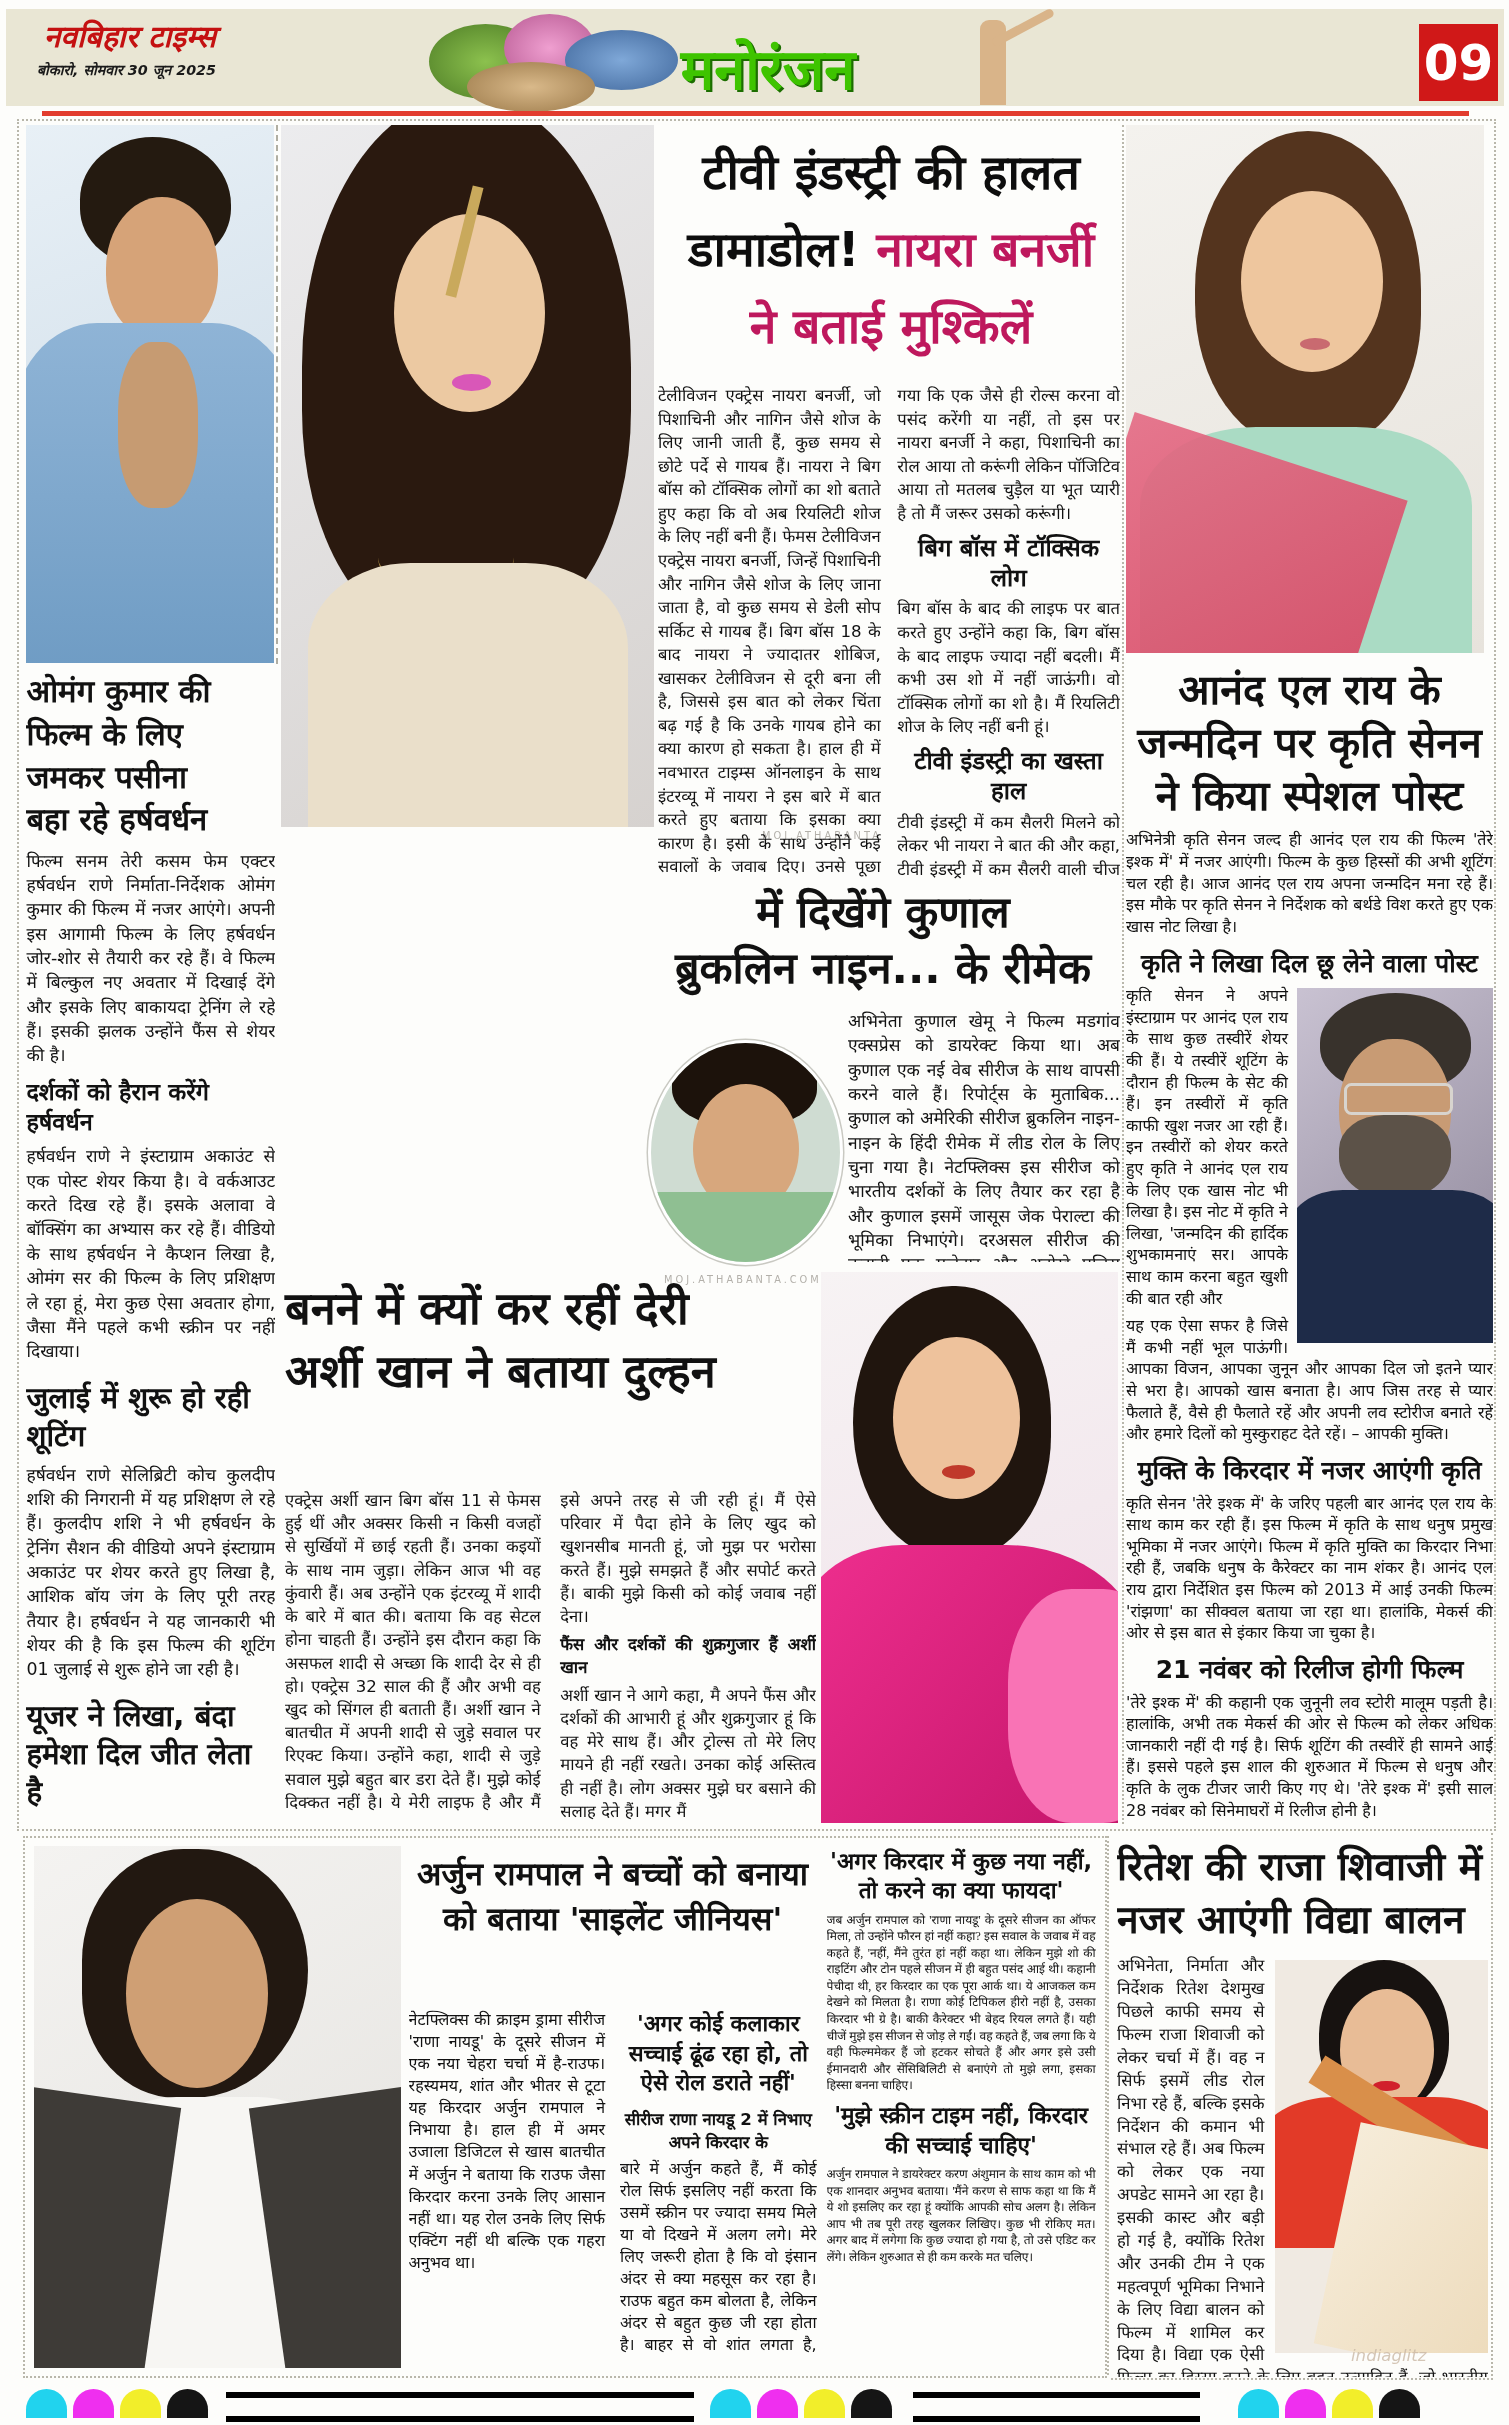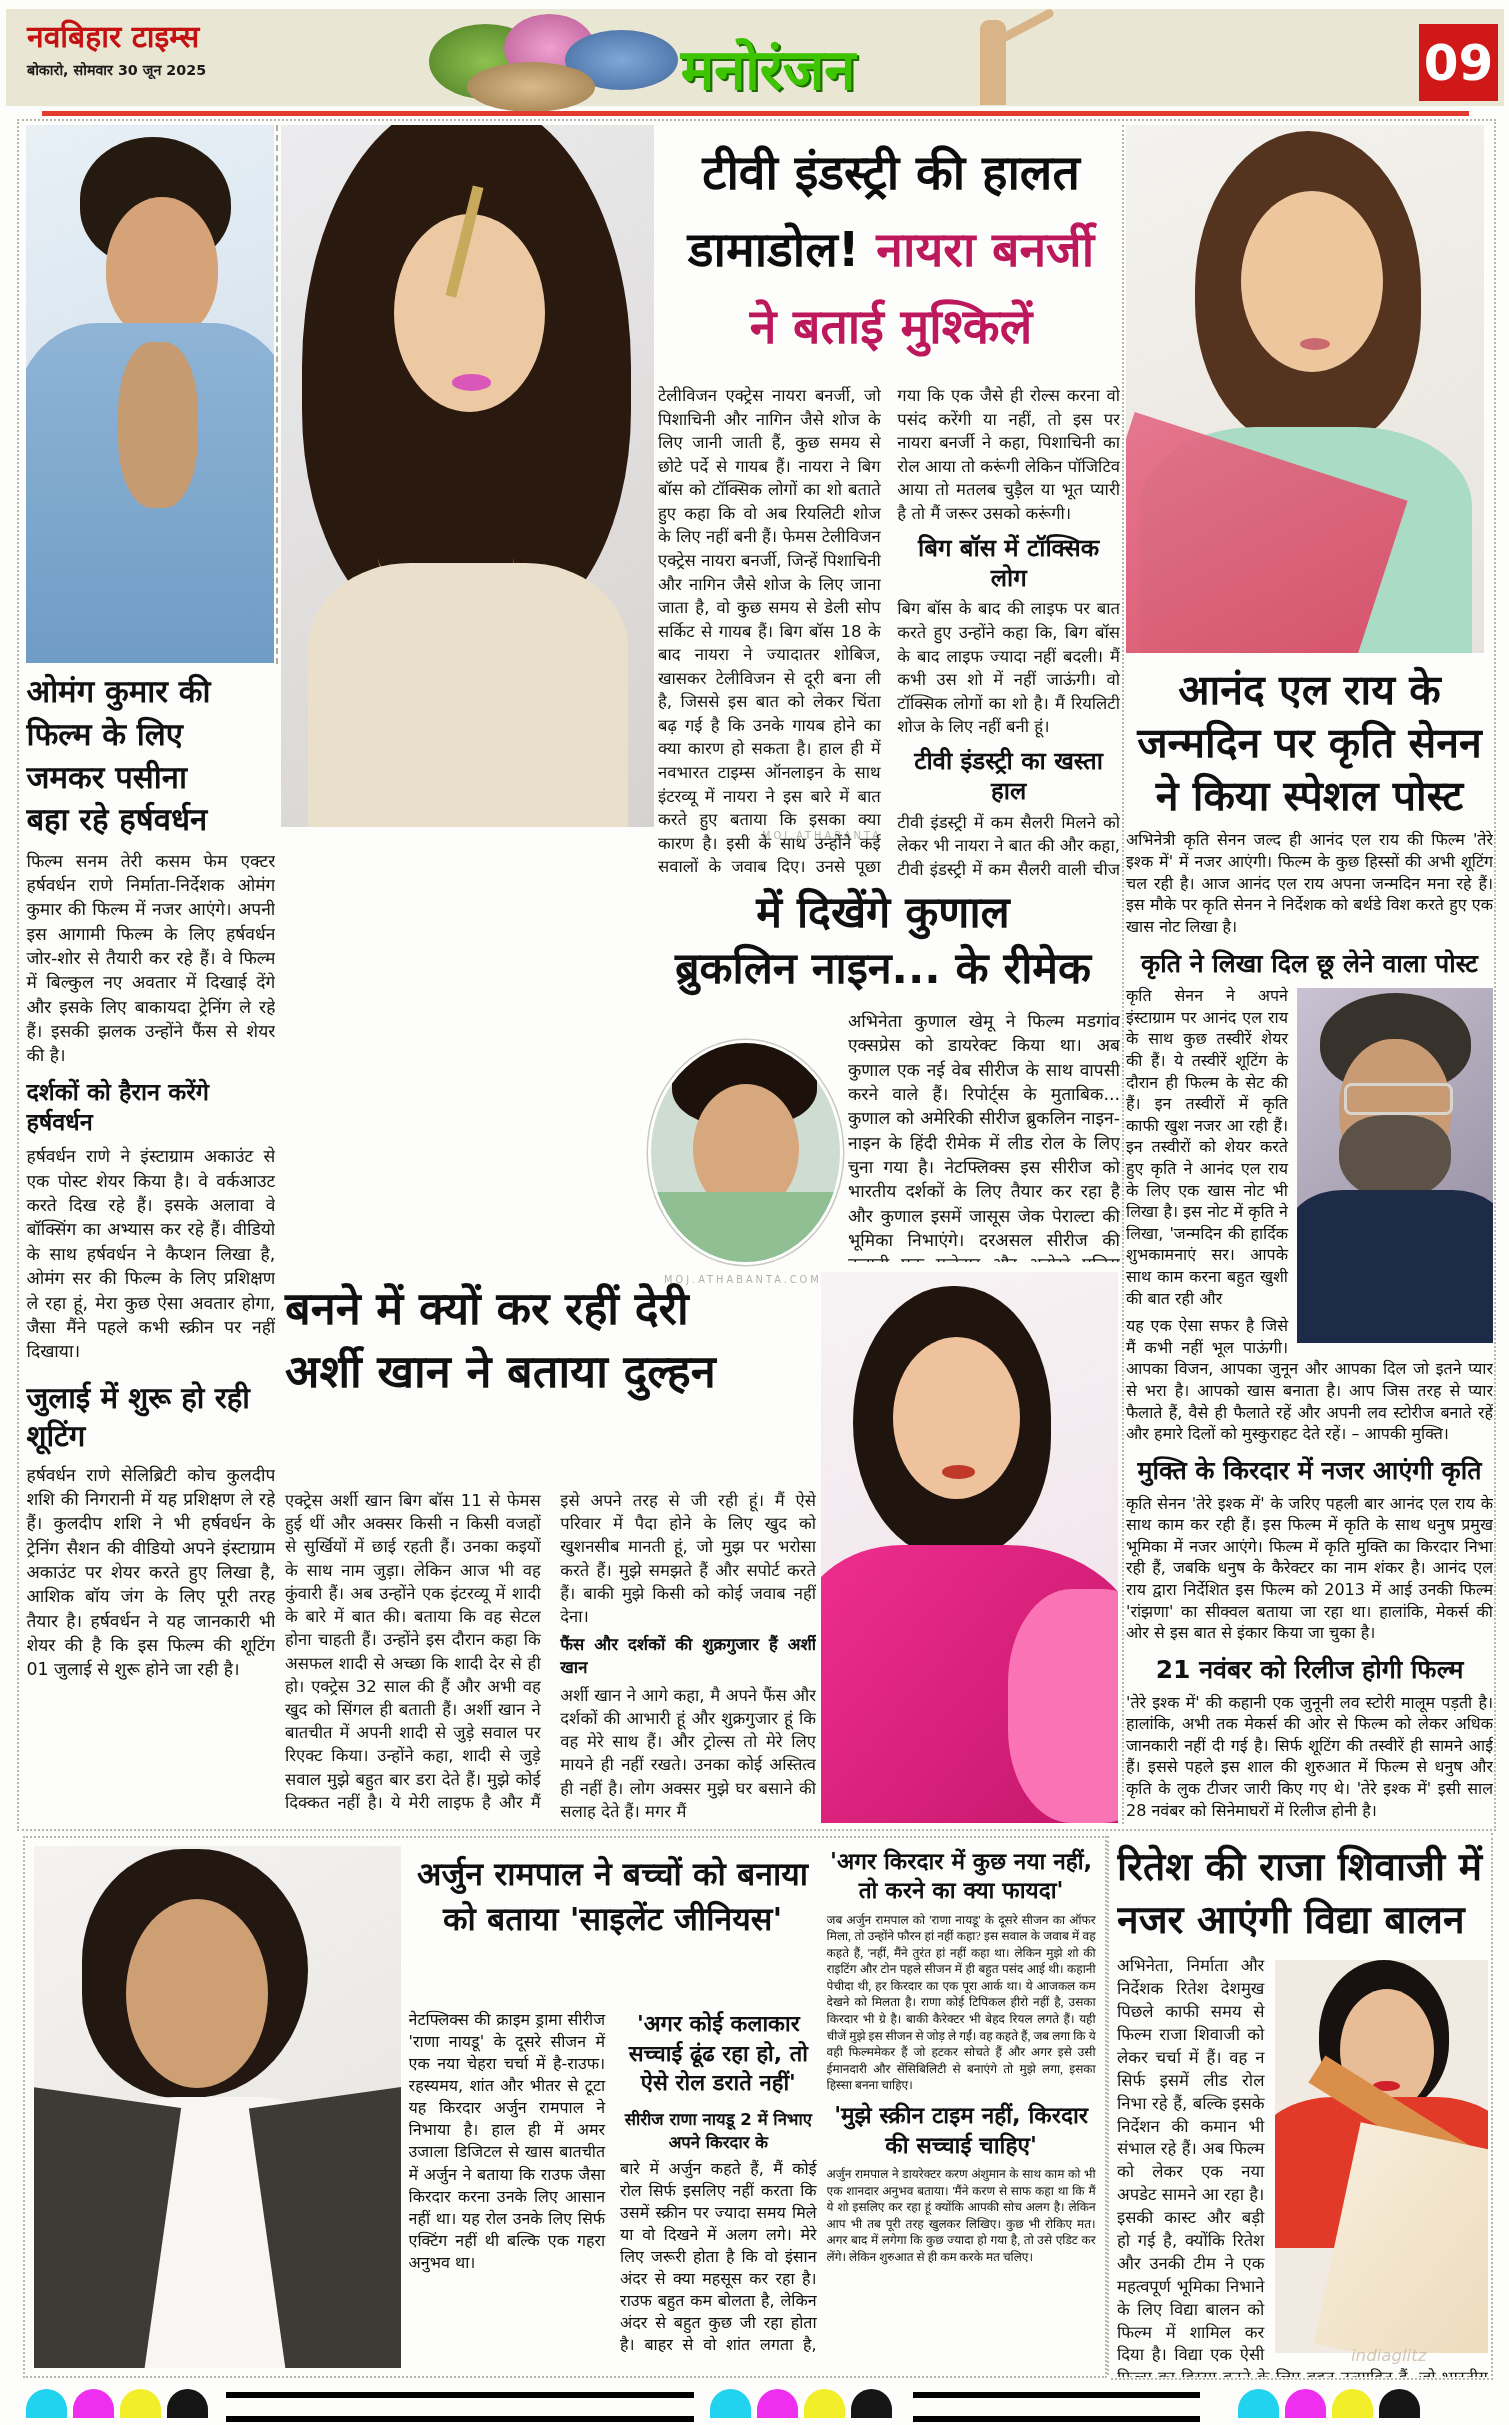--- a/index.html
+++ b/index.html
@@ -1,19 +1,19 @@
 <!DOCTYPE html>
 <html style="font-size:12px"><head>
 <meta charset="utf-8">
 <style>
   html,body{margin:0;padding:0;background:#ffffff;}
   .page{position:relative;width:1510px;height:2426px;background:#fdfdfb;font-family:"DejaVu Sans",sans-serif;color:#111;overflow:hidden;}
   
   .hdr{position:absolute;left:6px;top:9px;width:1498px;height:97px;background:#e9e6d4;}
-  .mast{position:absolute;left:21px;top:10.6px;width:189px;text-align:left;}
+  .mast{position:absolute;left:21px;top:10.6px;width:189px;text-align:right;font-style:italic;}
   .mast-title{color:#c41111;font-weight:800;font-size:30px;line-height:1.1;}
   .mast-date{color:#1a1a1a;font-weight:700;font-size:14.3px;margin-top:7.5px;}
   .blob{position:absolute;border-radius:50%;}
   .b1{left:423px;top:15px;width:113px;height:75px;background:radial-gradient(#8cc14e,#4e7d26);}
   .b2{left:498px;top:4.5px;width:91px;height:68px;background:radial-gradient(#ef9fd0,#b85a93);}
   .b3{left:559px;top:21px;width:113px;height:60px;background:radial-gradient(#7fa8d8,#41689c);}
   .b4{left:461px;top:53px;width:128px;height:50px;background:radial-gradient(#d9b98a,#9c7a4a);}
   .statue{position:absolute;left:974px;top:10.6px;width:26px;height:85px;background:#d9b489;border-radius:9px 9px 0 0;}
   .statue-arm{position:absolute;left:983px;top:13.6px;width:68px;height:9px;background:#d9b489;transform:rotate(-28deg);border-radius:4.5px;}
   .section-title{position:absolute;left:664px;top:19.6px;width:196px;text-align:center;font-size:56px;font-weight:800;color:#3ec400;text-shadow:2.3px 2.3px 0 #1c6e00;}
@@ -156,20 +156,21 @@
   <div class="left-col">
     <div class="hline">ओमंग कुमार की</div>
     <div class="hline">फिल्म के लिए</div>
     <div class="hline">जमकर पसीना</div>
     <div class="hline">बहा रहे हर्षवर्धन</div>
     <p class="body-txt">फिल्म सनम तेरी कसम फेम एक्टर हर्षवर्धन राणे निर्माता-निर्देशक ओमंग कुमार की फिल्म में नजर आएंगे। अपनी इस आगामी फिल्म के लिए हर्षवर्धन जोर-शोर से तैयारी कर रहे हैं। वे फिल्म में बिल्कुल नए अवतार में दिखाई देंगे और इसके लिए बाकायदा ट्रेनिंग ले रहे हैं। इसकी झलक उन्होंने फैंस से शेयर की है।</p>
     <div class="sub-sm">दर्शकों को हैरान करेंगे हर्षवर्धन</div>
     <p class="body-txt">हर्षवर्धन राणे ने इंस्टाग्राम अकाउंट से एक पोस्ट शेयर किया है। वे वर्कआउट करते दिख रहे हैं। इसके अलावा वे बॉक्सिंग का अभ्यास कर रहे हैं। वीडियो के साथ हर्षवर्धन ने कैप्शन लिखा है, ओमंग सर की फिल्म के लिए प्रशिक्षण ले रहा हूं, मेरा कुछ ऐसा अवतार होगा, जैसा मैंने पहले कभी स्क्रीन पर नहीं दिखाया।</p>
     <div class="sub-md">जुलाई में शुरू हो रही शूटिंग</div>
     <p class="body-txt">हर्षवर्धन राणे सेलिब्रिटी कोच कुलदीप शशि की निगरानी में यह प्रशिक्षण ले रहे हैं। कुलदीप शशि ने भी हर्षवर्धन के ट्रेनिंग सैशन की वीडियो अपने इंस्टाग्राम अकाउंट पर शेयर करते हुए लिखा है, आशिक बॉय जंग के लिए पूरी तरह तैयार है। हर्षवर्धन ने यह जानकारी भी शेयर की है कि इस फिल्म की शूटिंग 01 जुलाई से शुरू होने जा रही है।</p>
+    <div class="sub-md">यूजर ने लिखा, बंदा हमेशा दिल जीत लेता है</div>
 
   </div>
 
   <div class="photo ph-nayra">
     <div class="pp nayra-hair"></div>
     <div class="pp nayra-face"></div>
     <div class="pp nayra-band"></div>
     <div class="pp nayra-lips"></div>
     <div class="pp nayra-neck"></div>
     <div class="pp nayra-top"></div>

